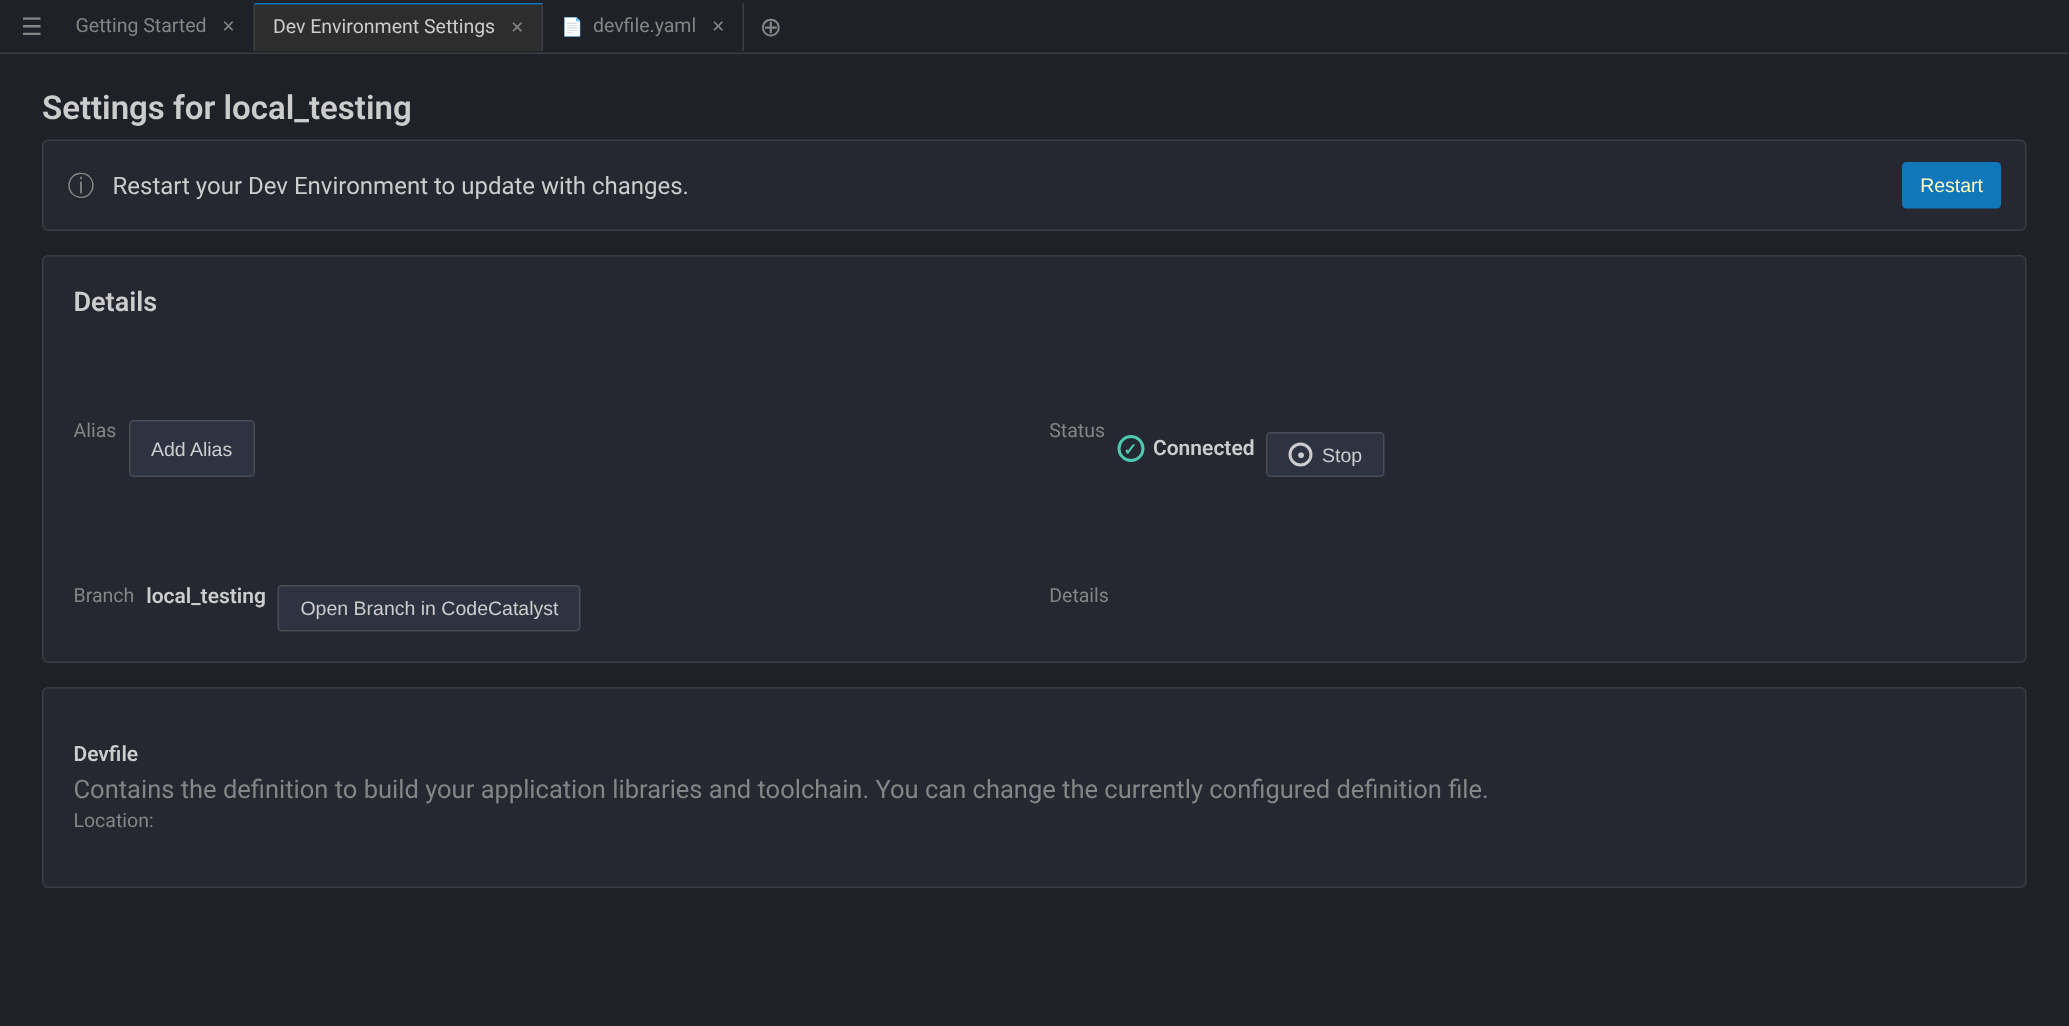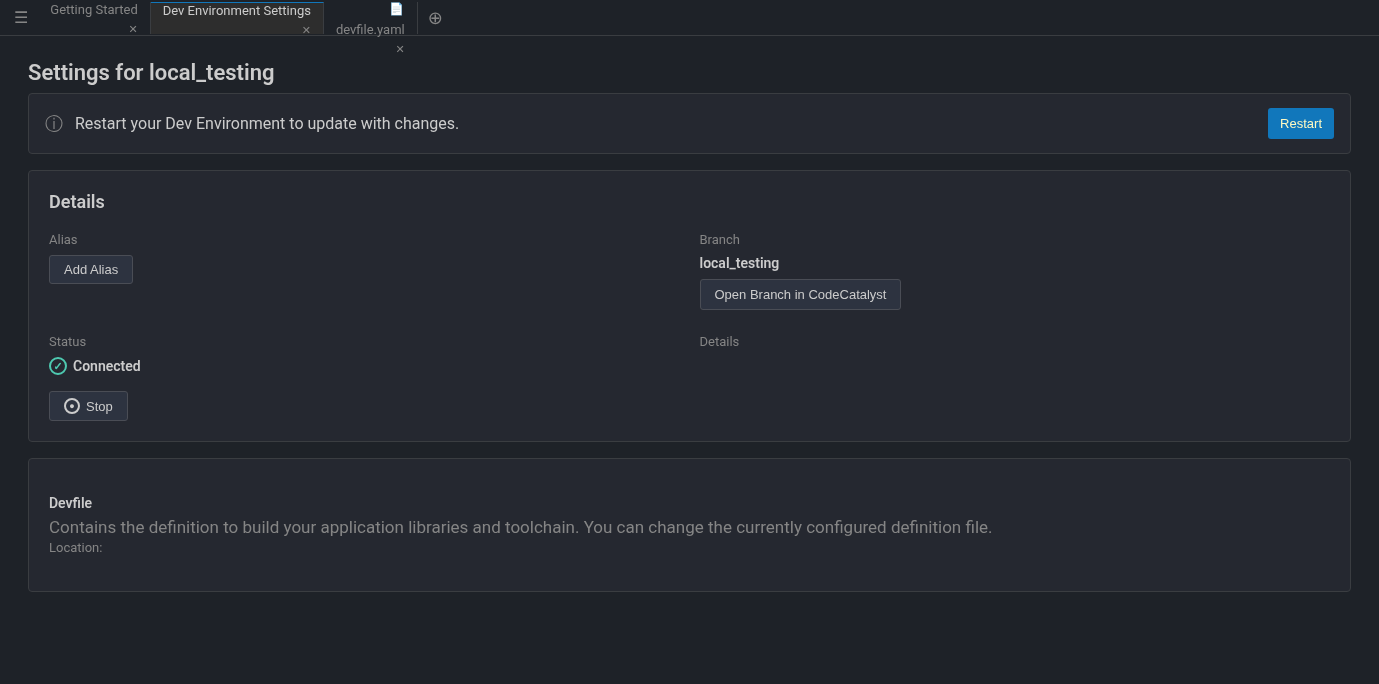--- a/index.html
+++ b/index.html
@@ -30,30 +30,29 @@
 
     .tab-menu-icon {
       padding: 0 10px;
       cursor: pointer;
       color: #858585;
       font-size: 16px;
     }
 
     .tab {
       display: flex;
-      align-items: flex-end;
+      align-items: center;
       padding: 0 12px;
       height: 32px;
       cursor: pointer;
       color: #858585;
       font-size: 13px;
       border-right: 1px solid #3a3d41;
       gap: 6px;
       white-space: nowrap;
-      flex-direction: column;
     }
 
     .tab.active {
       background-color: #2d2d2d;
       color: #cccccc;
       border-top: 1px solid #1177bb;
     }
 
     .tab-close {
       color: #858585;
@@ -137,22 +136,23 @@
     }
 
     .details-grid {
       display: grid;
       grid-template-columns: 1fr 1fr;
       gap: 24px 20px;
     }
 
     .field-group {
       display: flex;
-      flex-direction: column;
+      flex-direction: row;
       gap: 8px;
+      margin-top: 48px;
     }
 
     .field-label {
       font-size: 13px;
       color: #858585;
     }
 
     .field-value {
       font-size: 14px;
       font-weight: 600;
@@ -291,41 +291,41 @@
   </div>
 
   <div class="details-section">
     <div class="section-title">Details</div>
 
     <div class="details-grid">
 
       <div class="field-group">
         <span class="field-label">Alias</span>
         <button class="add-alias-btn">Add Alias</button>
-      </div>
-
-      <div class="field-group">
-        <span class="field-label">Branch</span>
-        <span class="field-value">local_testing</span>
-        <button class="open-branch-btn">Open Branch in CodeCatalyst</button>
       </div>
 
       <div class="field-group">
         <span class="field-label">Status</span>
         <div class="status-connected">
           <div class="status-icon">✓</div>
           <span>Connected</span>
         </div>
         <button class="stop-btn">
           <div class="stop-btn-icon">●</div>
           <span>Stop</span>
         </button>
       </div>
 
       <div class="field-group">
+        <span class="field-label">Branch</span>
+        <span class="field-value">local_testing</span>
+        <button class="open-branch-btn">Open Branch in CodeCatalyst</button>
+      </div>
+
+      <div class="field-group">
         <span class="field-label">Details</span>
       </div>
 
     </div>
   </div>
 
   <div class="devfile-section">
     <div class="devfile-title">Devfile</div>
     <div class="devfile-desc">Contains the definition to build your application libraries and toolchain. You can change the currently configured definition file.</div>
     <span class="location-label">Location:</span>

